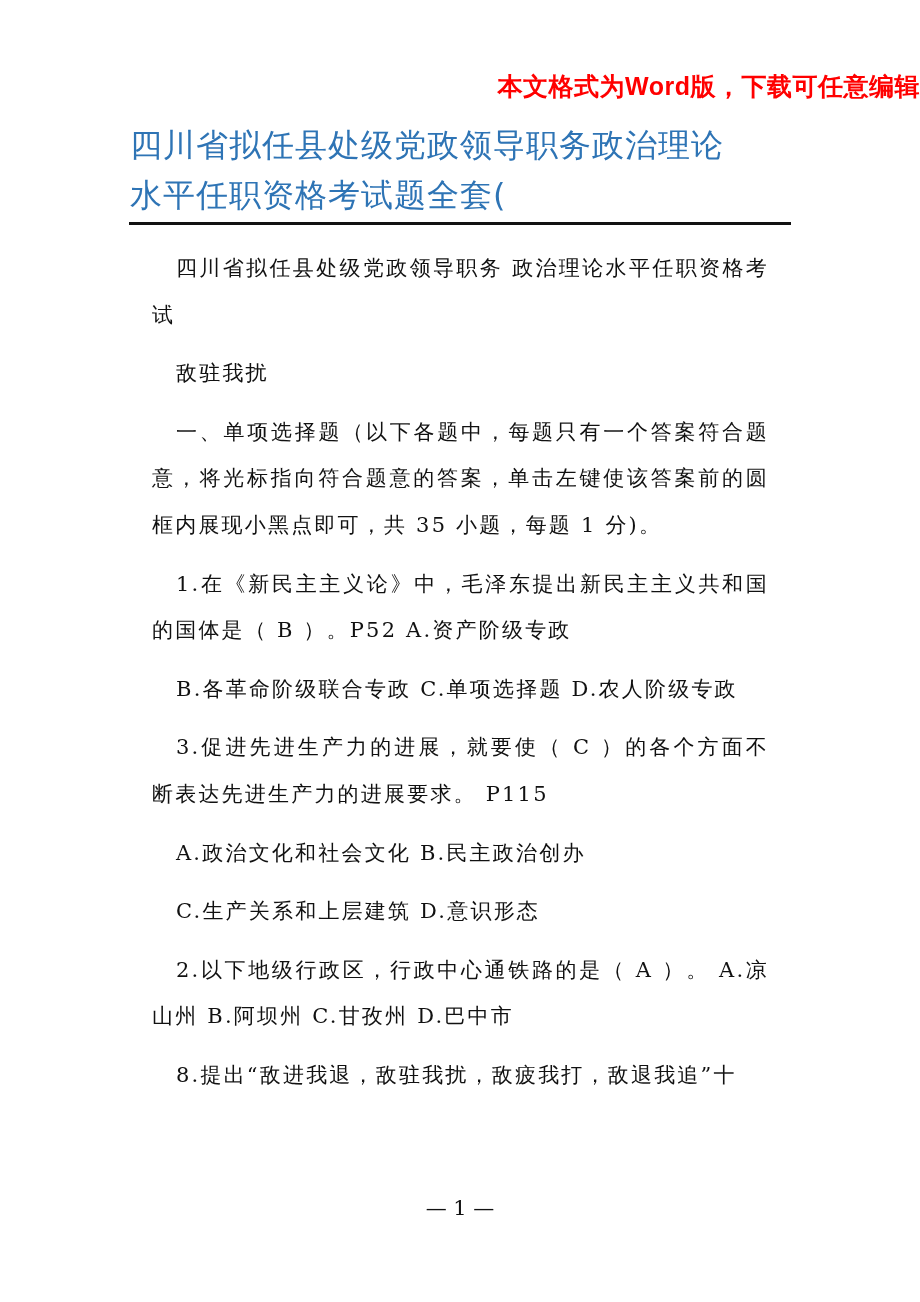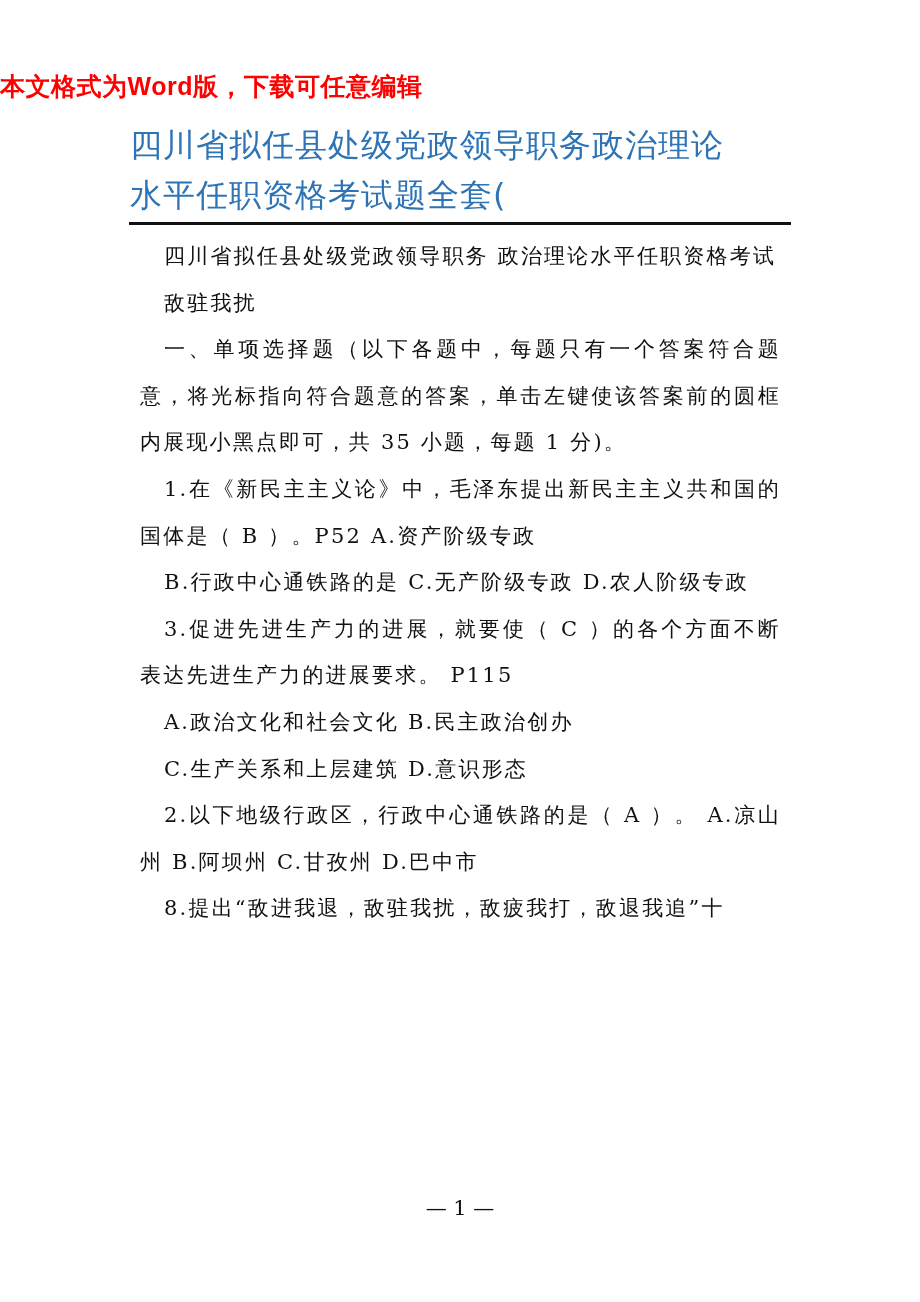--- a/index.html
+++ b/index.html
@@ -1,37 +1,37 @@
 <!DOCTYPE html>
 <html><head>
 <meta charset="utf-8">
 <style>
   html, body { margin: 0; padding: 0; background: #ffffff; }
   body { width: 920px; height: 1302px; position: relative; overflow: hidden; }
   .page { position: absolute; left: 0; top: 0; width: 920px; height: 1302px; background: #fff; }
   .banner {
-    position: absolute; left: 0; top: 68px; width: 920px; text-align: left;
+    position: absolute; left: 0; top: 68px; width: 920px; text-align: right;
     color: #ff0000; font-family: "Liberation Sans", "DejaVu Sans", sans-serif;
     font-weight: bold; font-size: 25px; line-height: 36px; letter-spacing: 0.5px;
   }
   .title {
     position: absolute; left: 130px; top: 120px; width: 660px; text-align: left;
     color: #2e74b5; font-family: "DejaVu Sans", "Liberation Sans", sans-serif;
     font-size: 32px; line-height: 50px; letter-spacing: 1px;
   }
   .rule {
     position: absolute; left: 129px; top: 222px; width: 662px; height: 3px; background: #111;
   }
   .body {
     position: absolute; left: 140px; top: 233px; width: 641px;
     font-family: "DejaVu Serif", "Liberation Serif", serif;
     font-size: 21px; line-height: 46.6px; color: #111; text-align: justify;
     letter-spacing: 2.2px;
   }
-  .body p { margin: 0; text-indent: 0; }
+  .body p { margin: 12px; text-indent: 0; }
   .body p.ind { text-indent: 24px; }
   .footer {
     position: absolute; left: 0; top: 1196px; width: 920px; text-align: center;
     font-family: "DejaVu Serif", "Liberation Serif", serif; font-size: 21px; color: #111;
   }
 </style>
 </head>
 <body>
 
 <div class="page">
@@ -42,21 +42,21 @@
     <div>水平任职资格考试题全套(</div>
   </div>
 
   <div class="rule"></div>
 
   <div class="body">
     <p class="ind">四川省拟任县处级党政领导职务 政治理论水平任职资格考试</p>
     <p class="ind">敌驻我扰</p>
     <p class="ind">一、单项选择题（以下各题中，每题只有一个答案符合题意，将光标指向符合题意的答案，单击左键使该答案前的圆框内展现小黑点即可，共 35 小题，每题 1 分)。</p>
     <p class="ind">1.在《新民主主义论》中，毛泽东提出新民主主义共和国的国体是（  B  ）。P52 A.资产阶级专政</p>
-    <p class="ind">B.行政中心通铁路的是 C.无产阶级专政 D.农人阶级专政</p>
+    <p class="ind">B.各革命阶级联合专政 C.单项选择题 D.农人阶级专政</p>
     <p class="ind">3.促进先进生产力的进展，就要使（  C  ）的各个方面不断表达先进生产力的进展要求。 P115</p>
     <p class="ind">A.政治文化和社会文化 B.民主政治创办</p>
     <p class="ind">C.生产关系和上层建筑 D.意识形态</p>
     <p class="ind">2.以下地级行政区，行政中心通铁路的是（  A  ）。  A.凉山州 B.阿坝州 C.甘孜州 D.巴中市</p>
     <p class="ind">8.提出“敌进我退，敌驻我扰，敌疲我打，敌退我追”十</p>
   </div>
 
   <div class="footer">— 1 —</div>
 </div>
 

